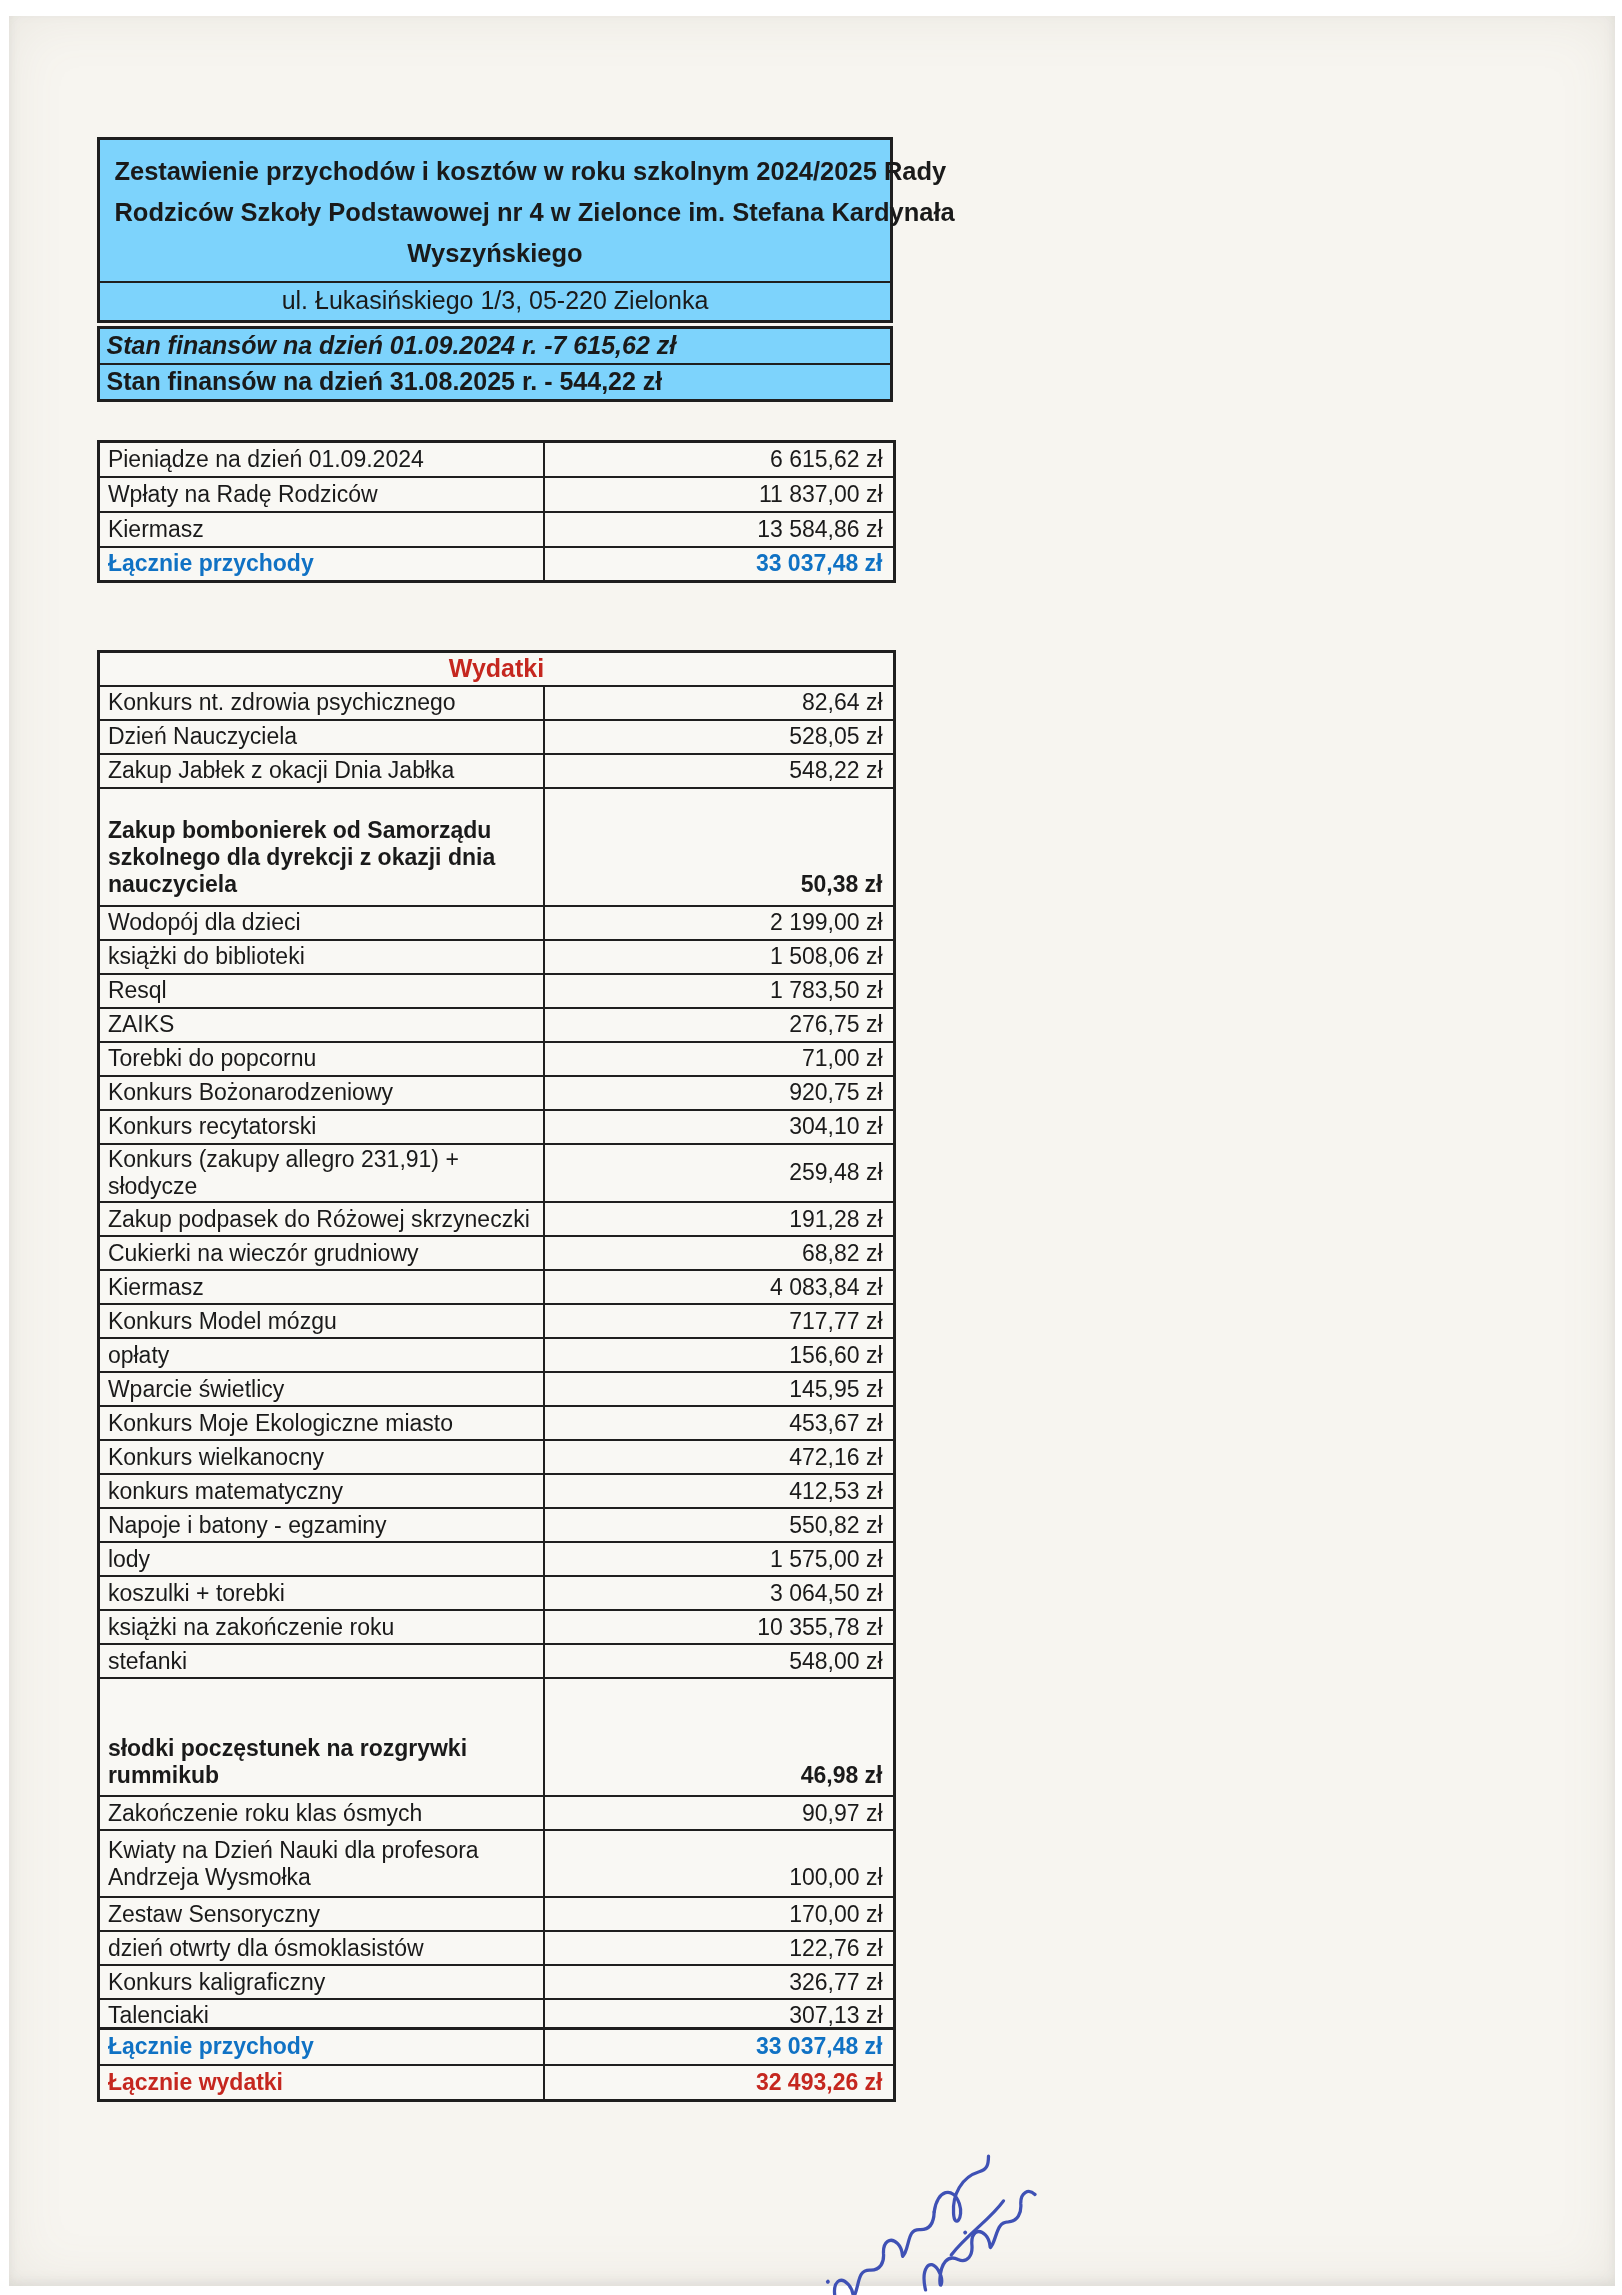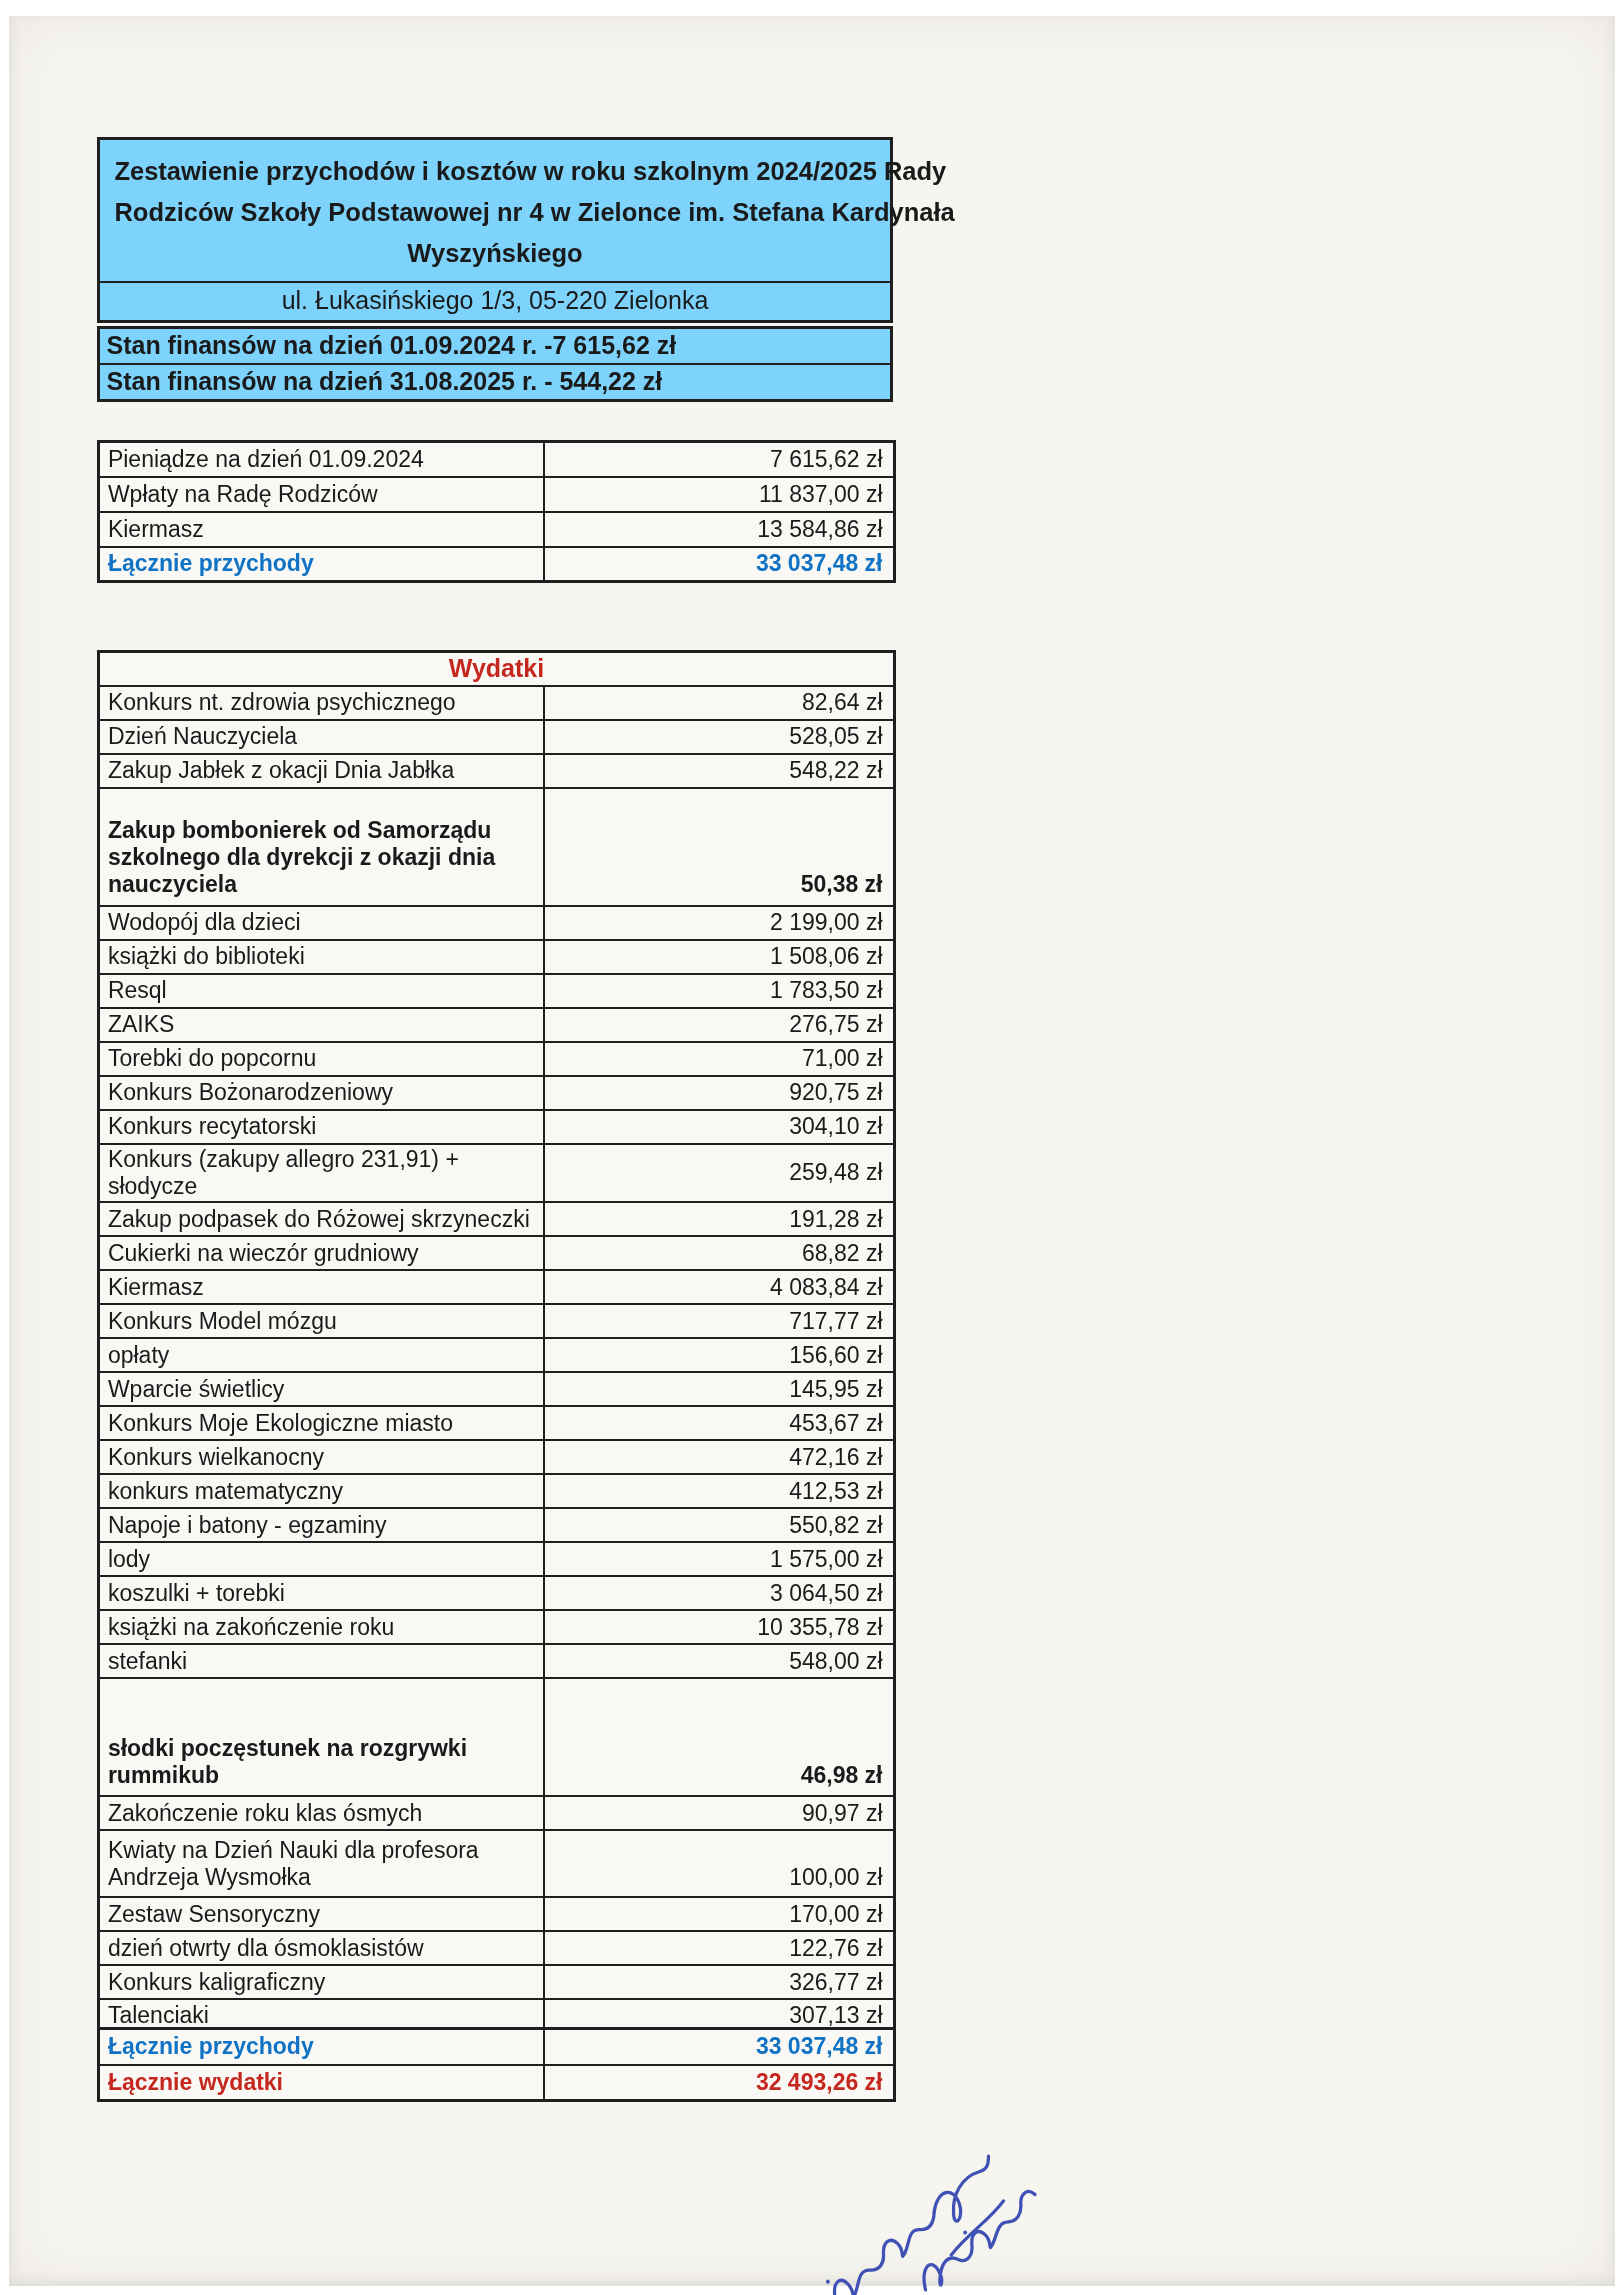--- a/index.html
+++ b/index.html
@@ -21,21 +21,21 @@
   .header-title{
     font-weight:bold;font-size:25.5px;line-height:41px;text-align:center;
     padding:10.5px 14.4px 7.9px;border-bottom:2.6px solid #1f1f1f;
   }
   .header-title div{white-space:nowrap;}
   .header-address{font-size:25px;height:37px;line-height:35px;text-align:center;}
 
   
   .balance-box{left:97px;top:326px;width:796px;}
   .balance-row{font-size:25px;font-weight:bold;height:34px;line-height:33px;padding-left:6.5px;}
-  .balance-row:first-child{border-bottom:2.6px solid #1f1f1f;}
+  .balance-row:first-child{border-bottom:2.6px solid #1f1f1f;font-style:italic;}
 
   
   table.tbl{
     border-collapse:collapse;table-layout:fixed;width:796px;
     background:#f9f8f4;font-size:23px;
   }
   table.tbl, table.tbl td{border:2.6px solid #1f1f1f;}
   table.tbl{border-width:3.3px;}
   td.c-label{width:445px;padding:1.3px 6.5px 1.3px 7.9px;overflow:hidden;}
   td.c-value{width:351px;text-align:right;padding:1.3px 10.5px 1.3px 5.2px;white-space:nowrap;}
@@ -89,21 +89,21 @@
 </div>
 
 <table class="abs tbl tbl-income">
   <colgroup>
       <col style="width:445px">
       <col style="width:351px">
     </colgroup>
   <tbody>
       <tr>
     <td class="c-label">Pieniądze na dzień 01.09.2024</td>
-    <td class="c-value">7 615,62 zł</td>
+    <td class="c-value">6 615,62 zł</td>
   </tr>
       <tr>
     <td class="c-label">Wpłaty na Radę Rodziców</td>
     <td class="c-value">11 837,00 zł</td>
   </tr>
       <tr>
     <td class="c-label">Kiermasz</td>
     <td class="c-value">13 584,86 zł</td>
   </tr>
       <tr class="v-total-blue">

